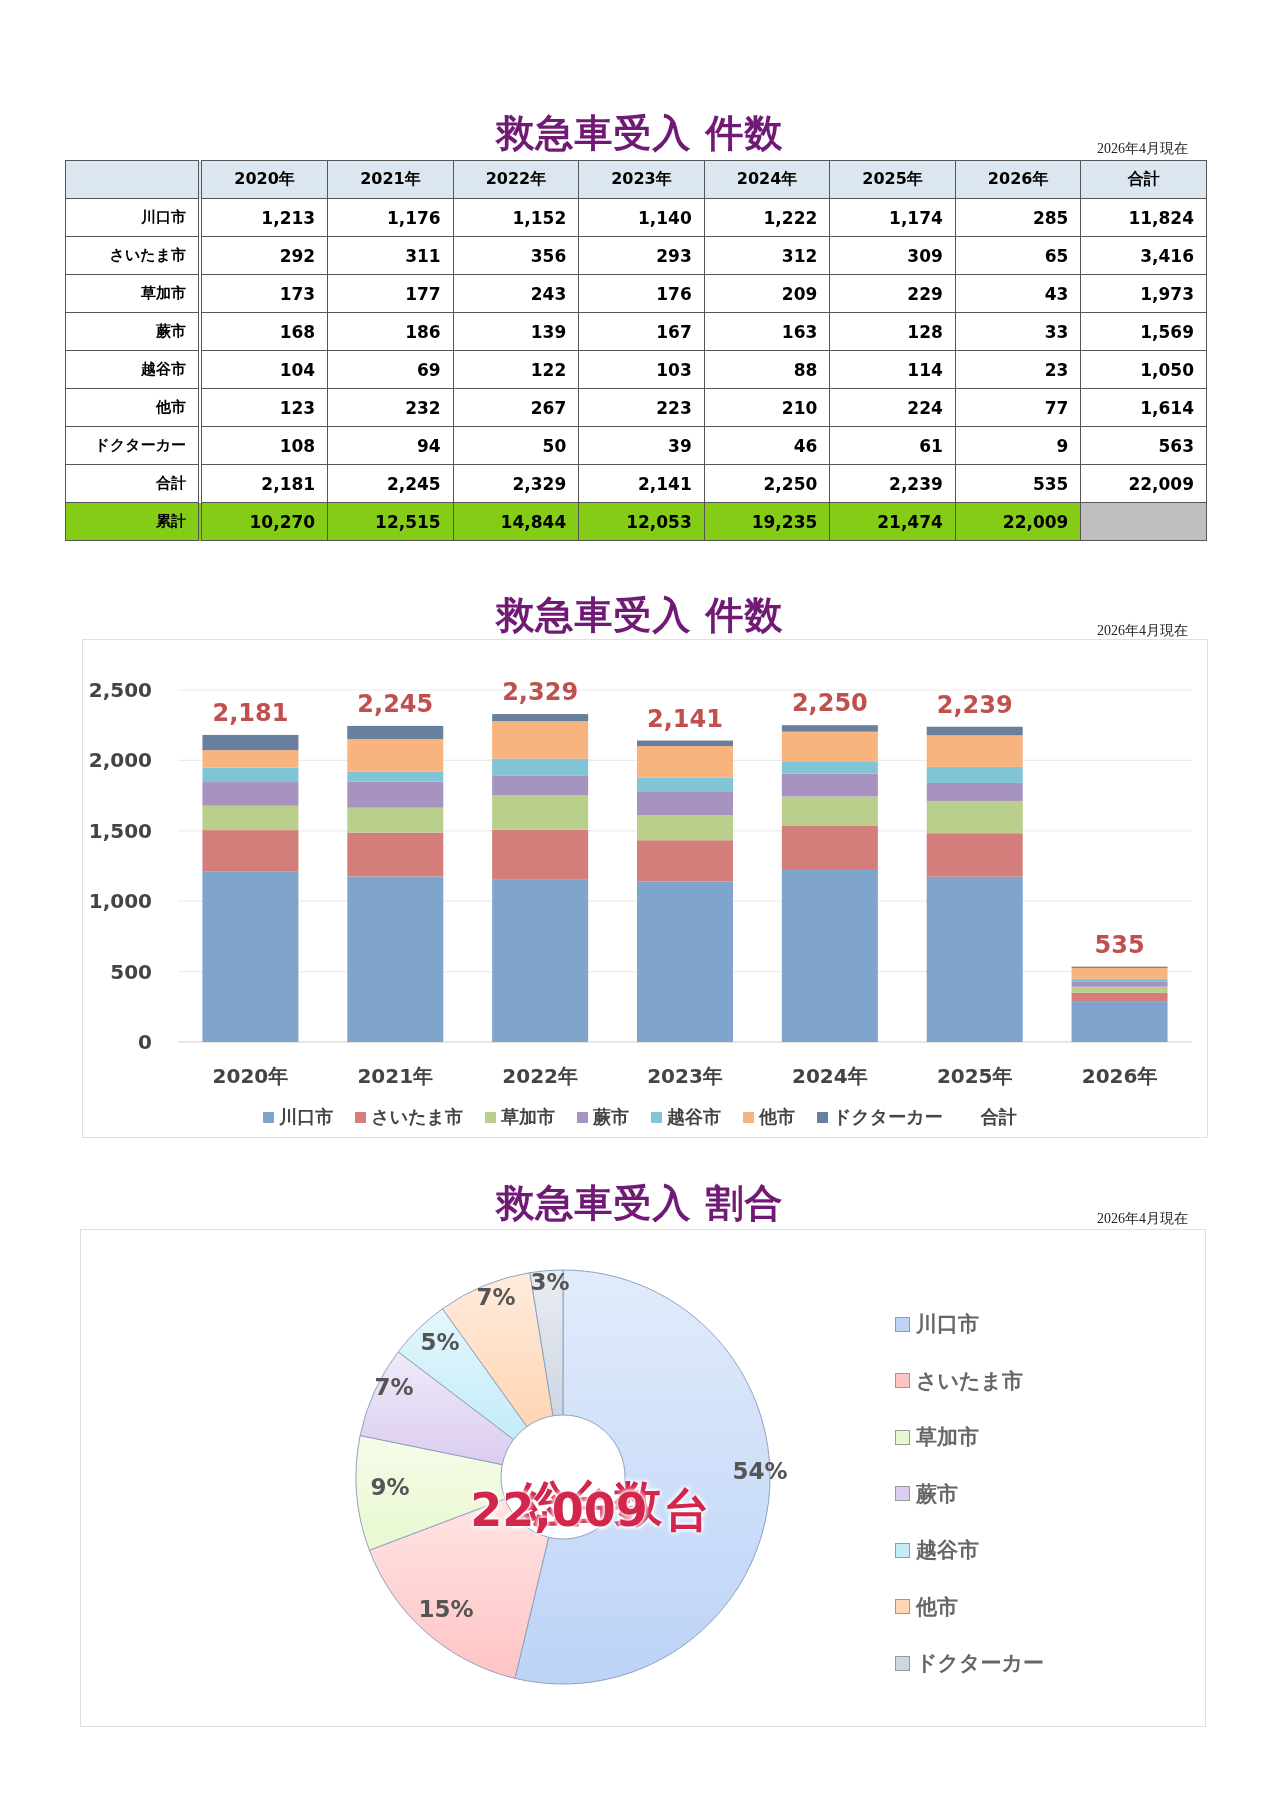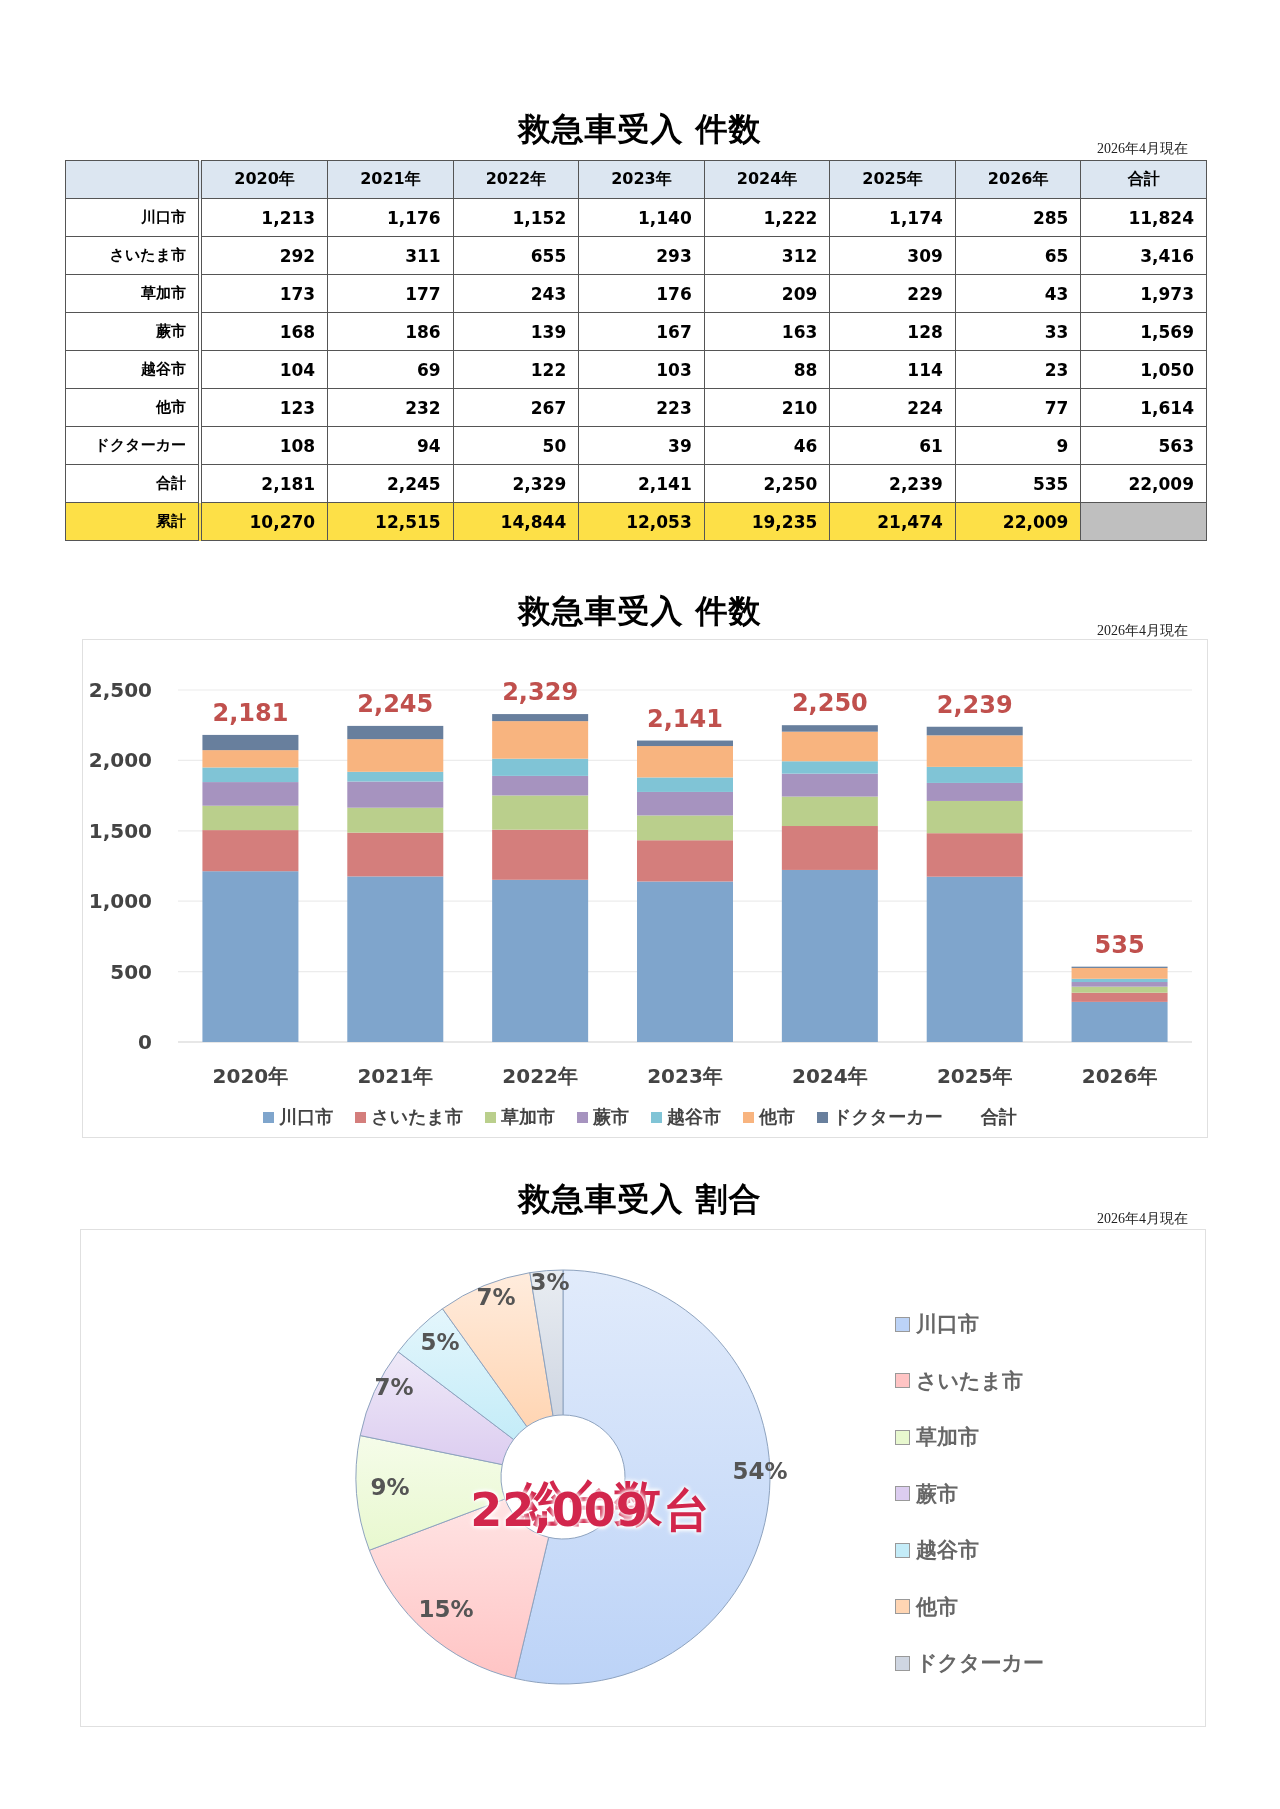--- a/index.html
+++ b/index.html
@@ -1,25 +1,25 @@
 <!DOCTYPE html>
 <html><head>
 <meta charset="utf-8">
 <style>
   html, body { margin:0; padding:0; background:#ffffff; }
   body { width:1280px; height:1809px; position:relative; font-family:"DejaVu Sans", "Liberation Sans", sans-serif; color:#000; overflow:hidden; }
-  .title { position:absolute; left:0; width:1280px; text-align:center; font-size:32px; font-weight:bold; letter-spacing:1px; color:#000000; }
+  .title { position:absolute; left:0; width:1280px; text-align:center; font-size:38px; font-weight:bold; letter-spacing:1px; color:#701a75; }
   .asof { position:absolute; right:92px; font-size:14px; color:#222;font-family:Liberation Serif, serif; }
   
   table.data { position:absolute; left:65px; top:160px; width:1142px; border-collapse:collapse; font-size:17px; font-weight:bold; }
   table.data td, table.data th { border:1.5px solid #555; height:37px; padding:0 12px; text-align:right; }
   table.data th { background:#dce6f1; text-align:center; font-size:16px; }
   table.data th.corner { width:108px; border-right:4px double #555; }
   table.data td.rowlabel { font-size:15px; border-right:4px double #555; }
-  table.data tr.cumulative td { background:#fde047; }
+  table.data tr.cumulative td { background:#84cc16; }
   table.data tr.cumulative td.empty { background:#bfbfbf; }
   
   .chartbox { position:absolute; border:1px solid #e0e0e0; background:#fff; }
   svg text { font-family:"DejaVu Sans", "Liberation Sans", sans-serif; }
   .pie-legend { position:absolute; left:895px; top:1296px; }
   .pie-legend .item { display:flex; align-items:center; height:56.5px; font-size:21px; font-weight:bold; color:#666; }
   .pie-legend .sw { width:13px; height:13px; margin-right:6px; border:1px solid #999; }
   .bar-legend { position:absolute; left:0; width:1280px; top:1105px; display:flex; justify-content:center; gap:22px; font-size:18px; font-weight:bold; color:#444; }
   .bar-legend .item { display:flex; align-items:center; }
   .bar-legend .sw { width:11px; height:11px; margin-right:5px; }
@@ -54,21 +54,21 @@
         <td>1,140</td>
         <td>1,222</td>
         <td>1,174</td>
         <td>285</td>
         <td>11,824</td>
       </tr>
       <tr>
         <td class="rowlabel">さいたま市</td>
         <td>292</td>
         <td>311</td>
-        <td>655</td>
+        <td>356</td>
         <td>293</td>
         <td>312</td>
         <td>309</td>
         <td>65</td>
         <td>3,416</td>
       </tr>
       <tr>
         <td class="rowlabel">草加市</td>
         <td>173</td>
         <td>177</td>

